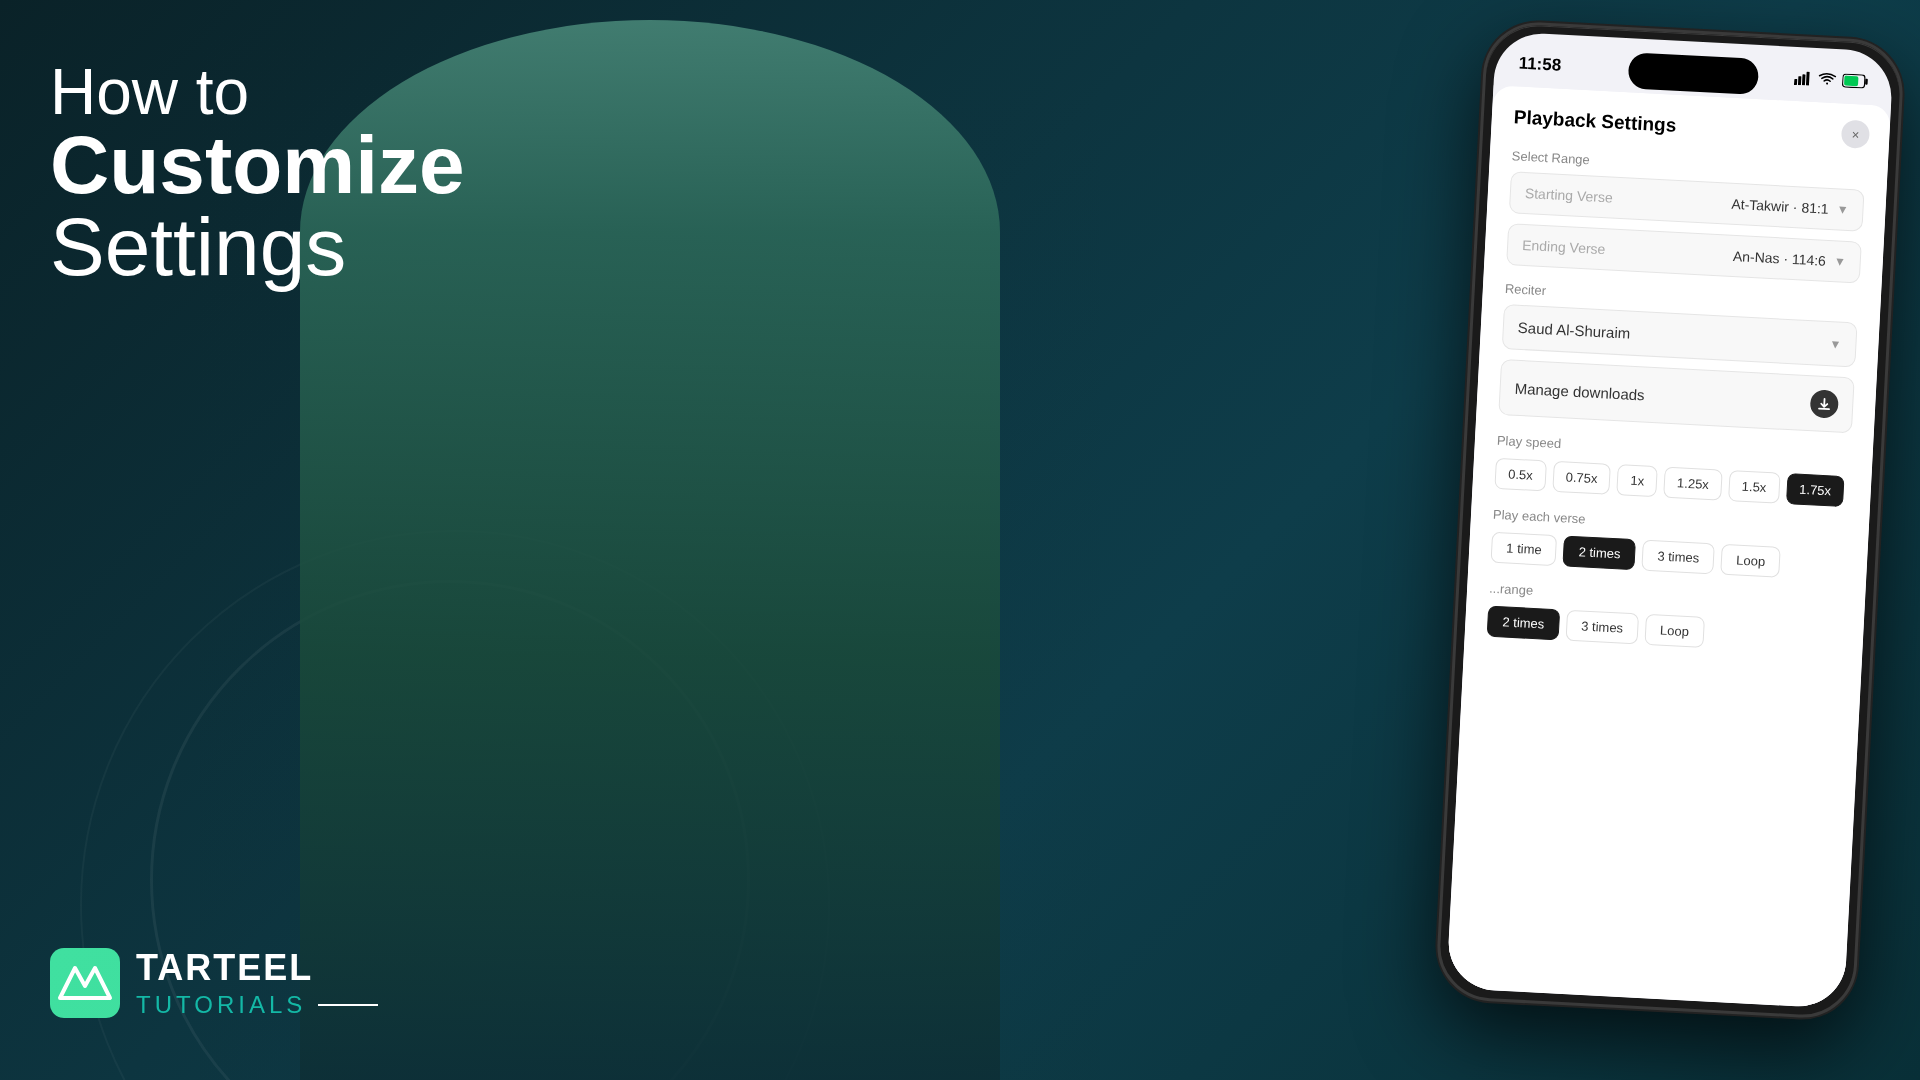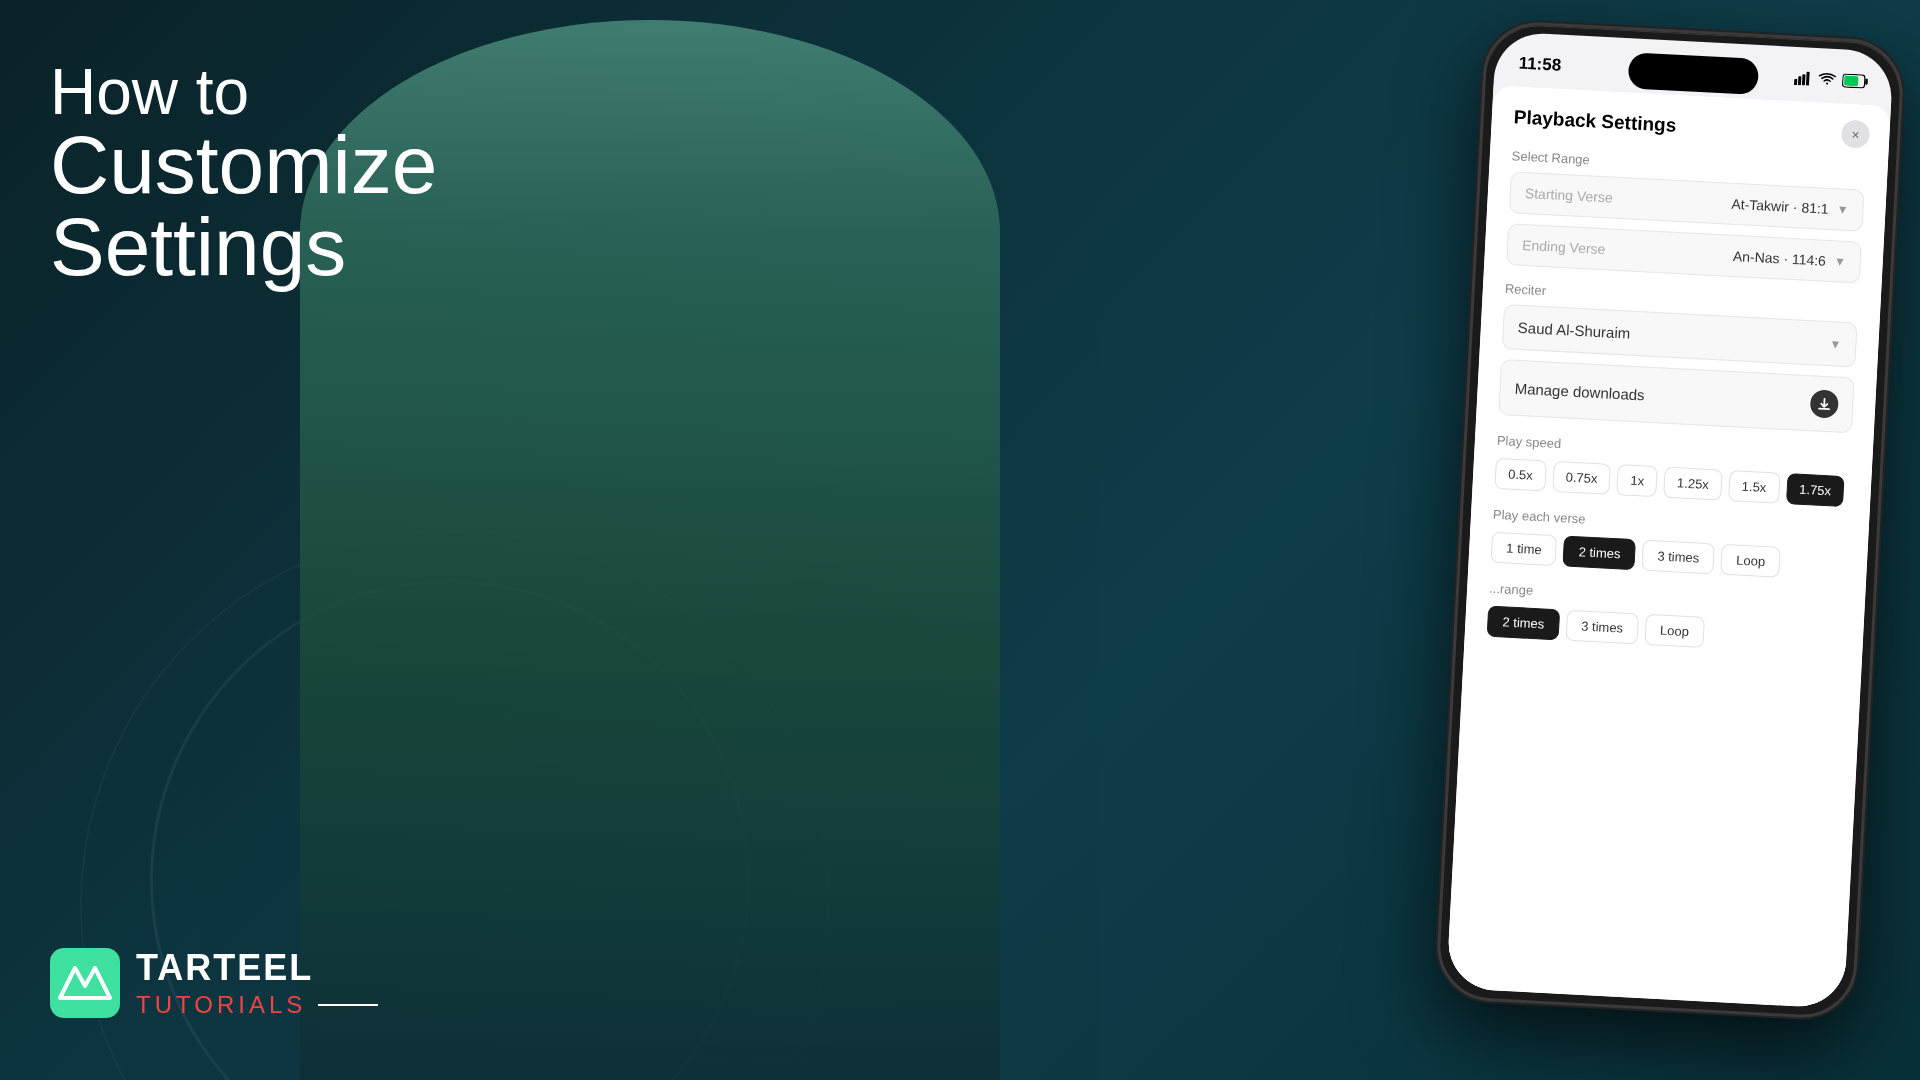--- a/index.html
+++ b/index.html
@@ -72,21 +72,21 @@
     }
     .title-how {
       font-size: 64px;
       font-weight: 400;
       color: #ffffff;
       line-height: 1;
       display: block;
     }
     .title-customize {
       font-size: 82px;
-      font-weight: 400;
+      font-weight: 700;
       color: #ffffff;
       line-height: 1;
       display: block;
     }
     .title-listening {
       font-size: 82px;
       font-weight: 800;
       color: #ffffff;
       line-height: 1;
       display: block;
@@ -120,21 +120,21 @@
     }
     .logo-tarteel {
       font-size: 36px;
       font-weight: 800;
       color: #ffffff;
       letter-spacing: 2px;
     }
     .logo-tutorials {
       font-size: 24px;
       font-weight: 400;
-      color: #ef4444;
+      color: #14b8a6;
       letter-spacing: 4px;
       display: flex;
       align-items: center;
       gap: 12px;
     }
     .logo-tutorials::after {
       content: '';
       display: block;
       width: 60px;
       height: 2px;

